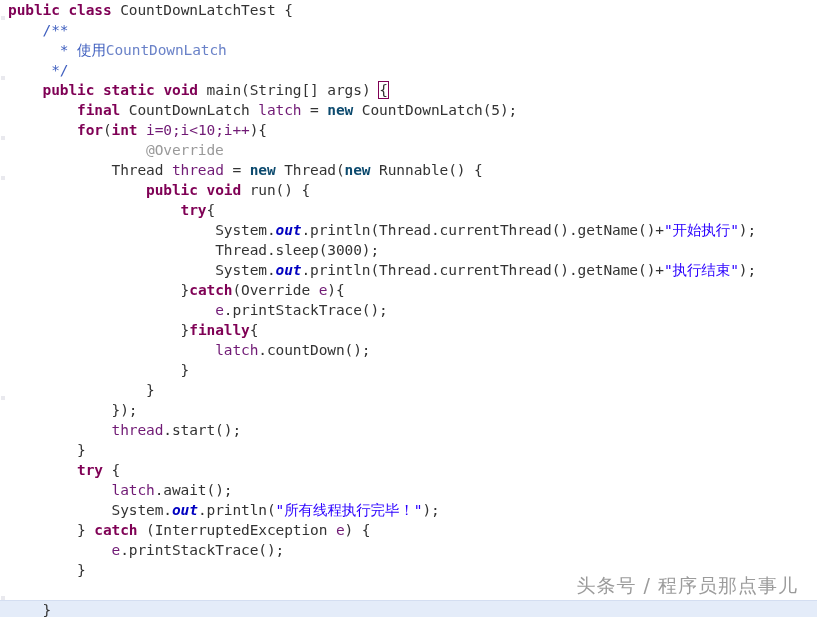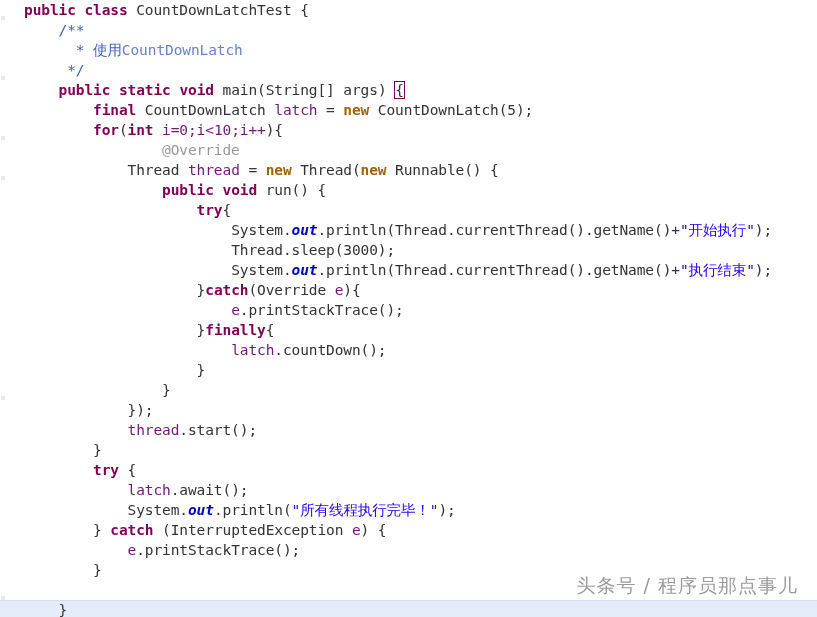--- a/index.html
+++ b/index.html
@@ -45,35 +45,35 @@
     width: 817px;
     height: 617px;
   }
 
   .line {
     position: relative;
     height: 20px;
     line-height: 20px;
     font-size: 14.5px;
     white-space: pre;
-    padding-left: 24px;
+    padding-left: 8px;
     color: #333333;
     letter-spacing: -0.1px;
   }
   .line.highlight {
     background: #e4ecf9;
     border-top: 1px solid #d4def1;
     border-bottom: 1px solid #d4def1;
     height: 18px;
     line-height: 18px;
   }
 
   
   .kw      { color: #7f0055; font-weight: bold; }
-  .kw2     { color: #a16207; font-weight: bold; }
+  .kw2     { color: #0c4a6e; font-weight: bold; }
   .str     { color: #2a00ff; }
   .cmt     { color: #3f5fbf; }
   .cmt2    { color: #6a82c8; }
   .anno    { color: #999999; }
   .field   { color: #0000c0; font-weight: bold; font-style: italic; }
   .ital    { color: #333333; }
   .plain   { color: #333333; }
   .dim     { color: #701a75; }
   .brk     { color: #333333; outline: 1px solid #7f0055; }
 

